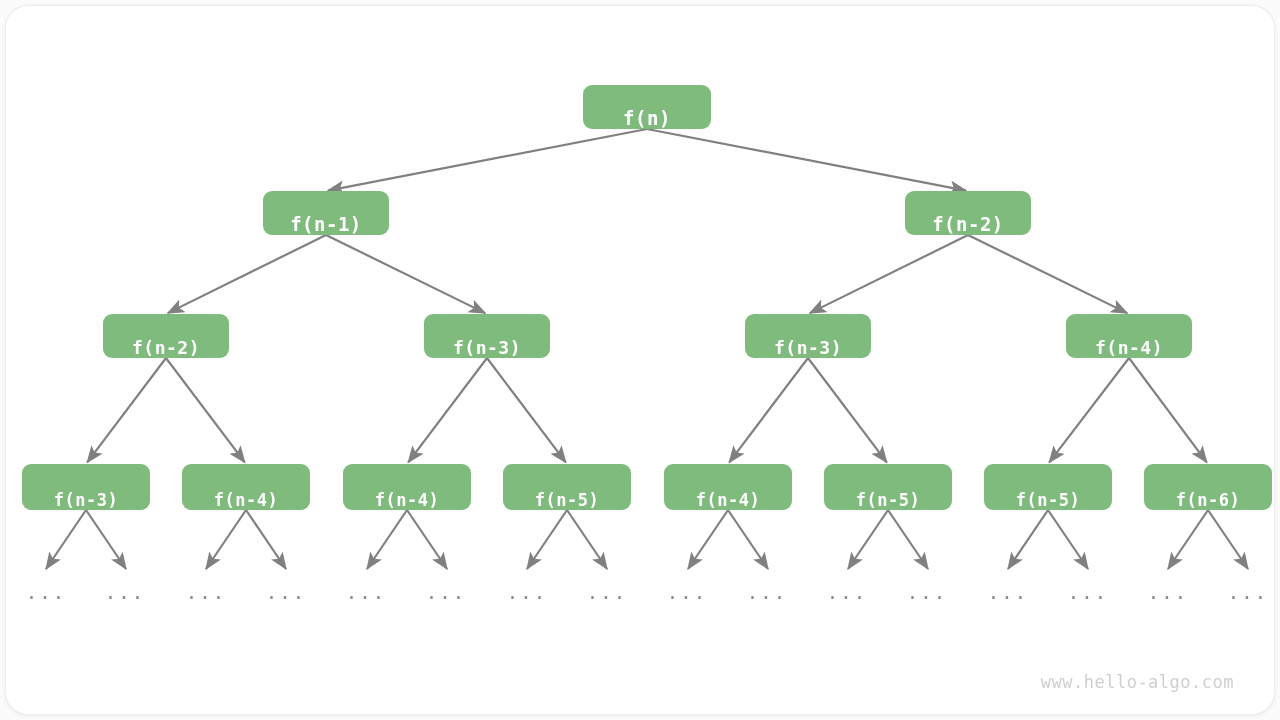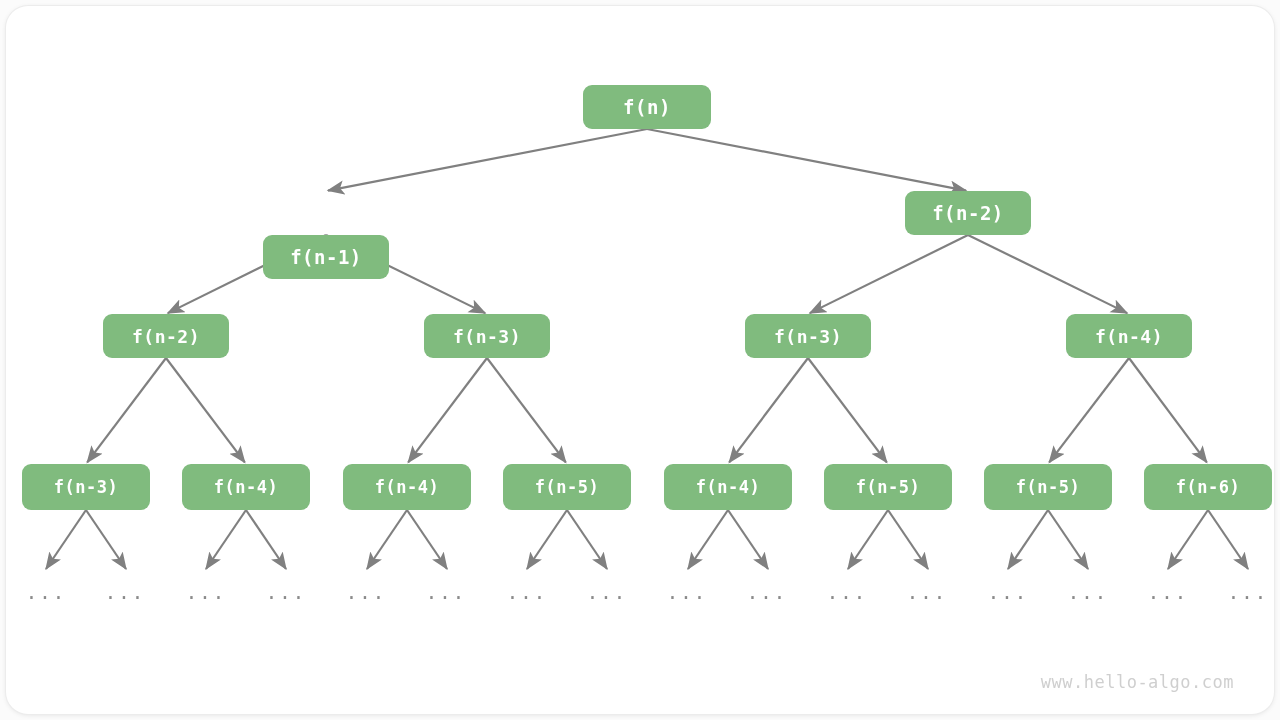--- a/index.html
+++ b/index.html
@@ -44,21 +44,21 @@
     pointer-events: none;
   }
 
   
   .node {
     position: absolute;
     background: #80bb7e;
     border-radius: 9px;
     color: #ffffff;
     display: flex;
-    align-items: center;
+    align-items: flex-end;
     justify-content: center;
     font-family: "DejaVu Sans Mono", monospace;
     font-weight: bold;
     letter-spacing: 0.5px;
     white-space: nowrap;
     box-sizing: border-box;
   }
   .node.lv1 { font-size: 19px; }
   .node.lv2 { font-size: 19px; }
   .node.lv3 { font-size: 18px; }
@@ -132,21 +132,21 @@
           <line x1="1042" y1="504" x2="1082" y2="563" stroke="#808080" stroke-width="2.2" marker-end="url(#arrowhead)"></line>
           <line x1="1202" y1="504" x2="1162" y2="563" stroke="#808080" stroke-width="2.2" marker-end="url(#arrowhead)"></line>
           <line x1="1202" y1="504" x2="1242" y2="563" stroke="#808080" stroke-width="2.2" marker-end="url(#arrowhead)"></line>
         </g>
     </svg>
 
     <div id="node-layer">
         <div class="node lv1" style="left: 577px; top: 79px; width: 128px; height: 44px; background: rgb(128, 187, 126); color: rgb(255, 255, 255);">
           <span>f(n)</span>
         </div>
-        <div class="node lv2" style="left: 257px; top: 185px; width: 126px; height: 44px; background: rgb(128, 187, 126); color: rgb(255, 255, 255); margin-top: 44px;">
+        <div class="node lv2" style="left: 257px; top: 185px; width: 126px; height: 44px; background: rgb(128, 187, 126); color: rgb(255, 255, 255);">
           <span>f(n-1)</span>
         </div>
         <div class="node lv2" style="left: 899px; top: 185px; width: 126px; height: 44px; background: rgb(128, 187, 126); color: rgb(255, 255, 255);">
           <span>f(n-2)</span>
         </div>
         <div class="node lv3" style="left: 97px; top: 308px; width: 126px; height: 44px; background: rgb(128, 187, 126); color: rgb(255, 255, 255);">
           <span>f(n-2)</span>
         </div>
         <div class="node lv3" style="left: 418px; top: 308px; width: 126px; height: 44px; background: rgb(128, 187, 126); color: rgb(255, 255, 255);">
           <span>f(n-3)</span>

